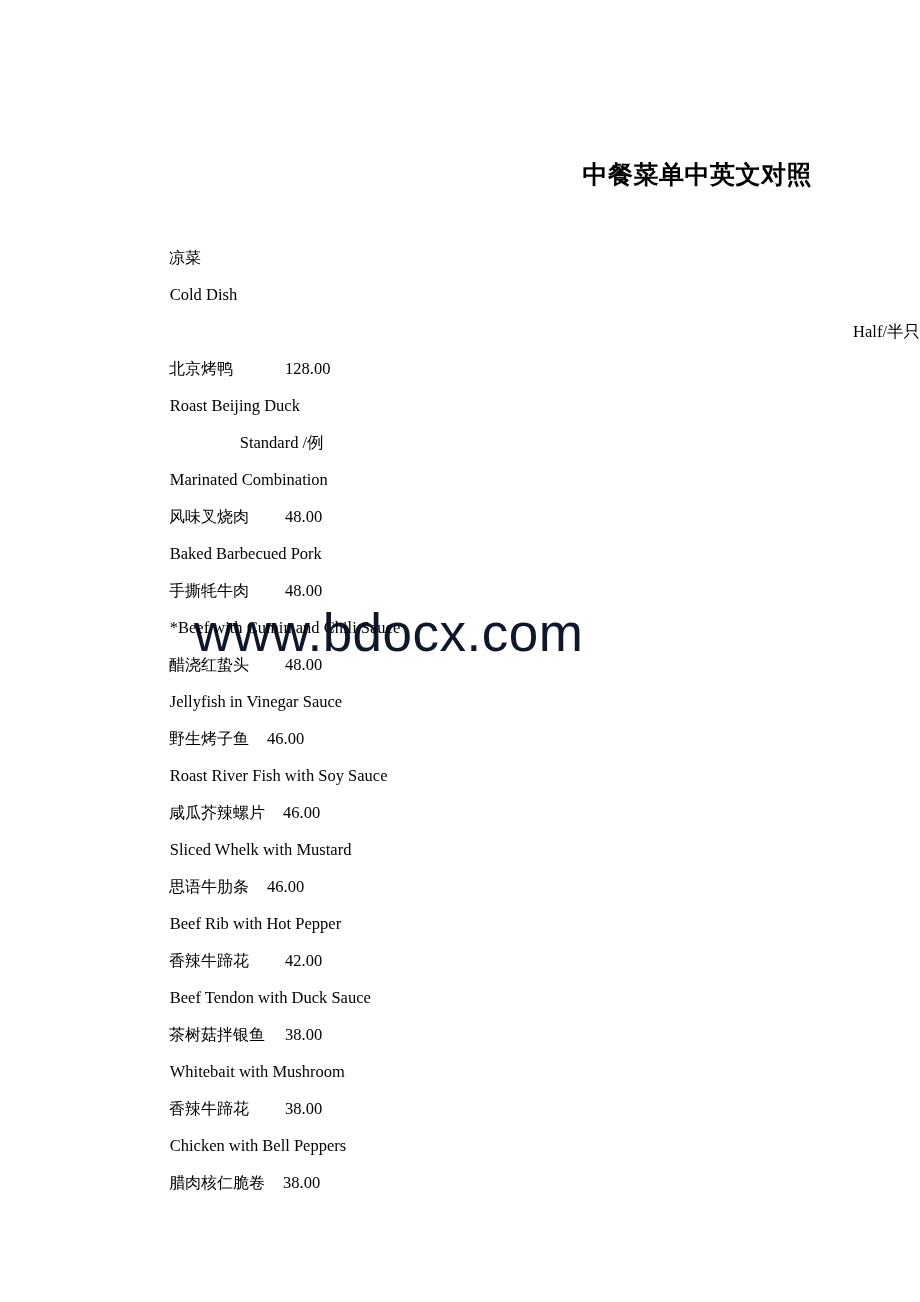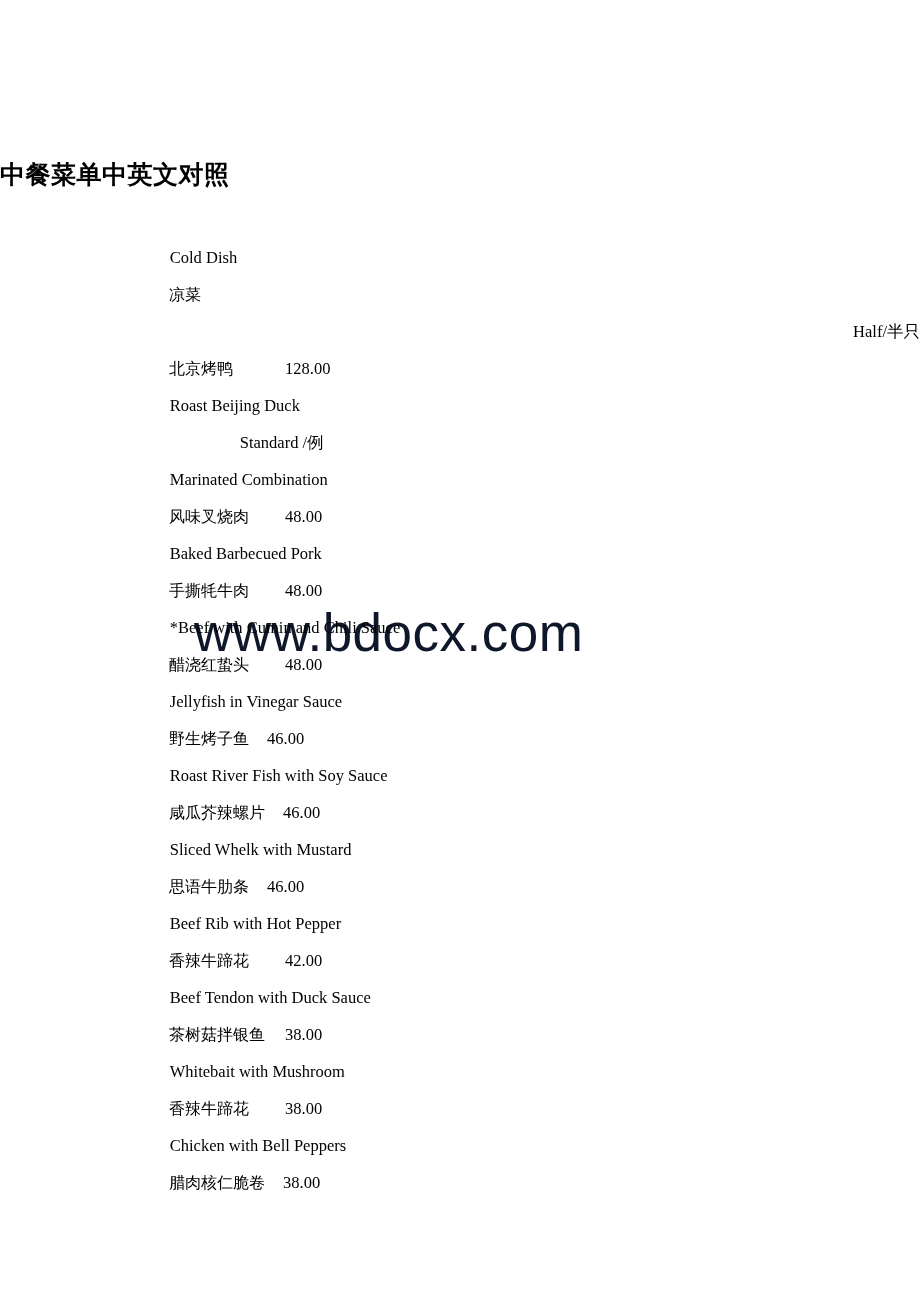--- a/index.html
+++ b/index.html
@@ -45,21 +45,21 @@
     z-index: 0;
     margin-left: 16px;
   }
 
   
   .doc-title {
     position: absolute;
     left: 0;
     top: 143px;
     width: 812px;
-    text-align: left;
+    text-align: right;
     font-size: 25px;
     font-weight: bold;
     line-height: 30px;
     letter-spacing: 0.5px;
     z-index: 2;
   }
 
   
   .content {
     position: absolute;
@@ -108,28 +108,28 @@
 <body>
 
 <div class="page">
 
   <div class="watermark">www.bdocx.com</div>
 
   <h1 class="doc-title">中餐菜单中英文对照</h1>
 
   <div class="content">
 
-    <div class="line">
-      <span class="nm">Cold Dish</span>
-    </div>
-
     <div class="line zh">
       <span class="nm">凉菜</span>
     </div>
 
+    <div class="line">
+      <span class="nm">Cold Dish</span>
+    </div>
+
     <div class="line indent-a">
       <span class="nm">Half/半只</span>
     </div>
 
     <div class="line zh tabbed">
       <span class="nm">北京烤鸭</span><span class="pr">128.00</span>
     </div>
     <div class="line">
       <span class="nm">Roast Beijing Duck</span>
     </div>

